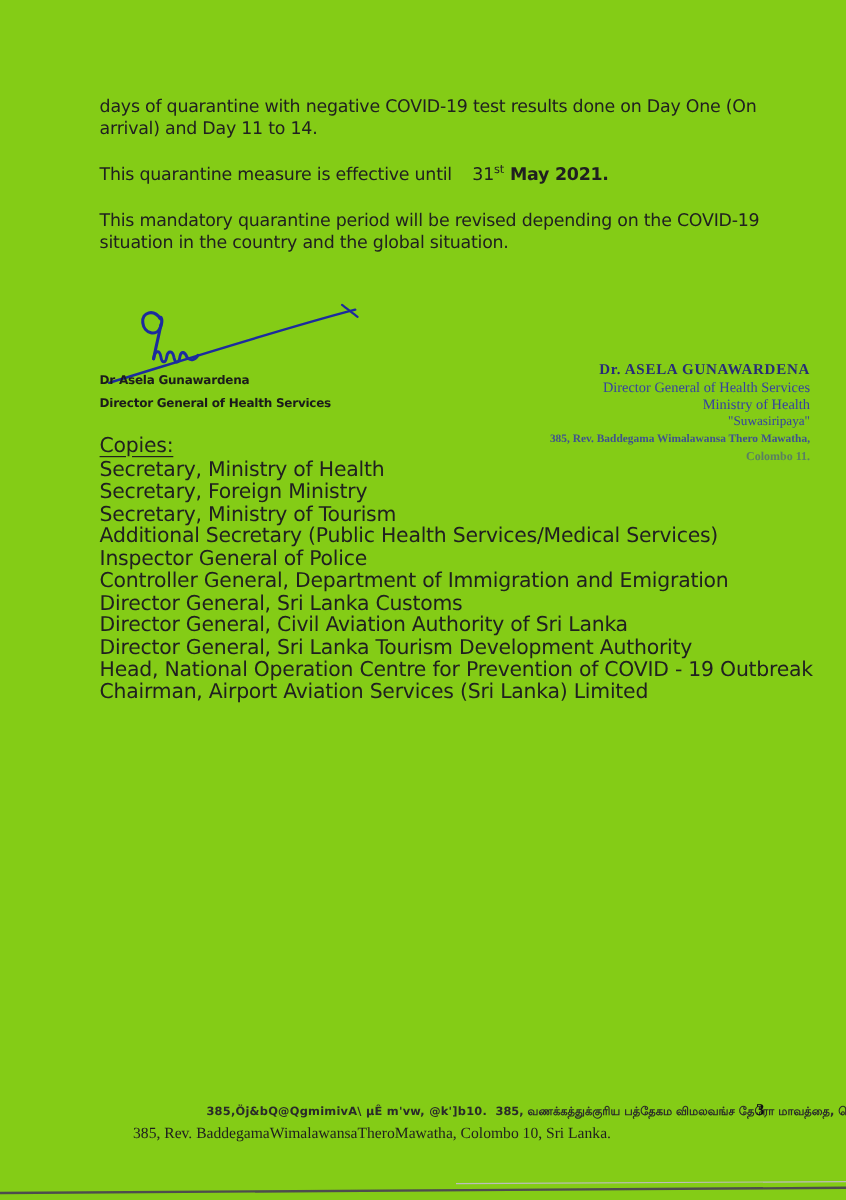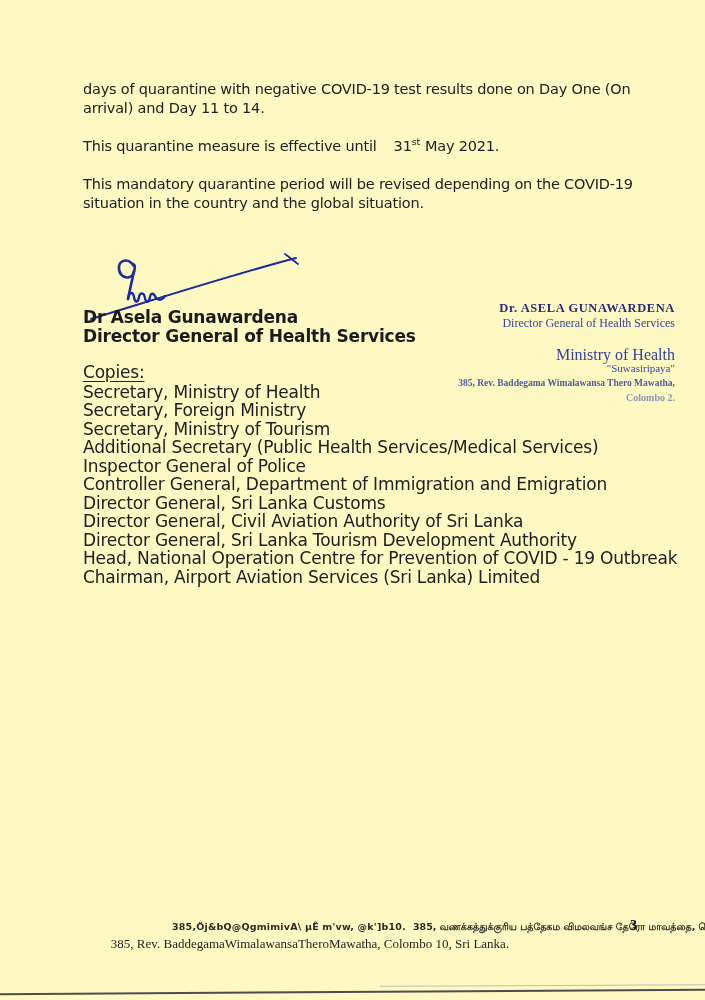--- a/index.html
+++ b/index.html
@@ -1,55 +1,55 @@
 <!DOCTYPE html>
 <html><head>
 <meta charset="utf-8">
 <style>
   html,body{margin:0;padding:0;background:#e8e8e8;}
   .sheet{
     position:relative;
     width:705px;height:1000px;
-    background:#fef9c3;
+    background:#84cc16;
     overflow:hidden;
     font-family:"DejaVu Sans","Liberation Sans",sans-serif;
     color:#202020;
   }
   
   .body-text{
     position:absolute;left:83px;top:80px;width:590px;
     font-size:14.5px;line-height:19px;letter-spacing:-0.2px;
   }
   .para{margin:0 0 19px 0;}
   .line{white-space:nowrap;}
   .date-gap{display:inline-block;margin-left:17px;}
   sup.ord{font-size:9.5px;vertical-align:super;line-height:0;}
-  .rest-gap{margin-left:5px;}
+  .rest-gap{margin-left:5px;font-weight:bold;}
 
   
   .signature{position:absolute;left:88px;top:251px;width:218px;height:74px;}
 
   
   .signatory{
     position:absolute;left:83px;top:308px;
-    font-weight:bold;font-size:17px;line-height:19px;letter-spacing:-0.2px;
+    font-weight:bold;font-size:10px;line-height:19px;letter-spacing:-0.2px;
     color:#1b1b1b;
   }
 
   
   .stamp{
     position:absolute;left:383px;top:302px;width:292px;
     text-align:right;
     font-family:Liberation Serif, serif;
     color:#3642a0;
     line-height:13px;
   }
   .stamp .s1{font-size:12.5px;font-weight:bold;letter-spacing:0.6px;color:#272c77;margin-bottom:2px;}
   .stamp .s2{font-size:12px;}
-  .stamp .s3{font-size:16px;margin-top:18px;padding-left:48px;}
+  .stamp .s3{font-size:12px;margin-top:1px;padding-left:48px;}
   .stamp .s4{font-size:11px;margin-top:1px;}
   .stamp .s5{font-size:9.5px;font-weight:bold;margin-top:2px;opacity:0.88;}
   .stamp .s6{font-size:10px;font-weight:bold;margin-top:1px;opacity:0.55;}
 
   
   .copies{
     position:absolute;left:83px;top:363px;
     font-size:17px;line-height:18.5px;letter-spacing:-0.2px;
   }
   .copies .heading{
@@ -118,21 +118,21 @@
     <div>Dr Asela Gunawardena</div>
     <div>Director General of Health Services</div>
   </div>
 
   <div class="stamp">
     <div class="s1">Dr. ASELA  GUNAWARDENA</div>
     <div class="s2">Director General of Health Services</div>
     <div class="s3">Ministry of Health</div>
     <div class="s4">"Suwasiripaya"</div>
     <div class="s5">385, Rev. Baddegama Wimalawansa Thero Mawatha,</div>
-    <div class="s6">Colombo 2.</div>
+    <div class="s6">Colombo 11.</div>
   </div>
 
   <div class="copies">
     <div class="heading">Copies:</div>
     <div class="item">Secretary, Ministry of Health</div>
     <div class="item">Secretary, Foreign Ministry</div>
     <div class="item">Secretary, Ministry of Tourism</div>
     <div class="item">Additional Secretary (Public Health Services/Medical Services)</div>
     <div class="item">Inspector General of Police</div>
     <div class="item">Controller General, Department of Immigration and Emigration</div>

